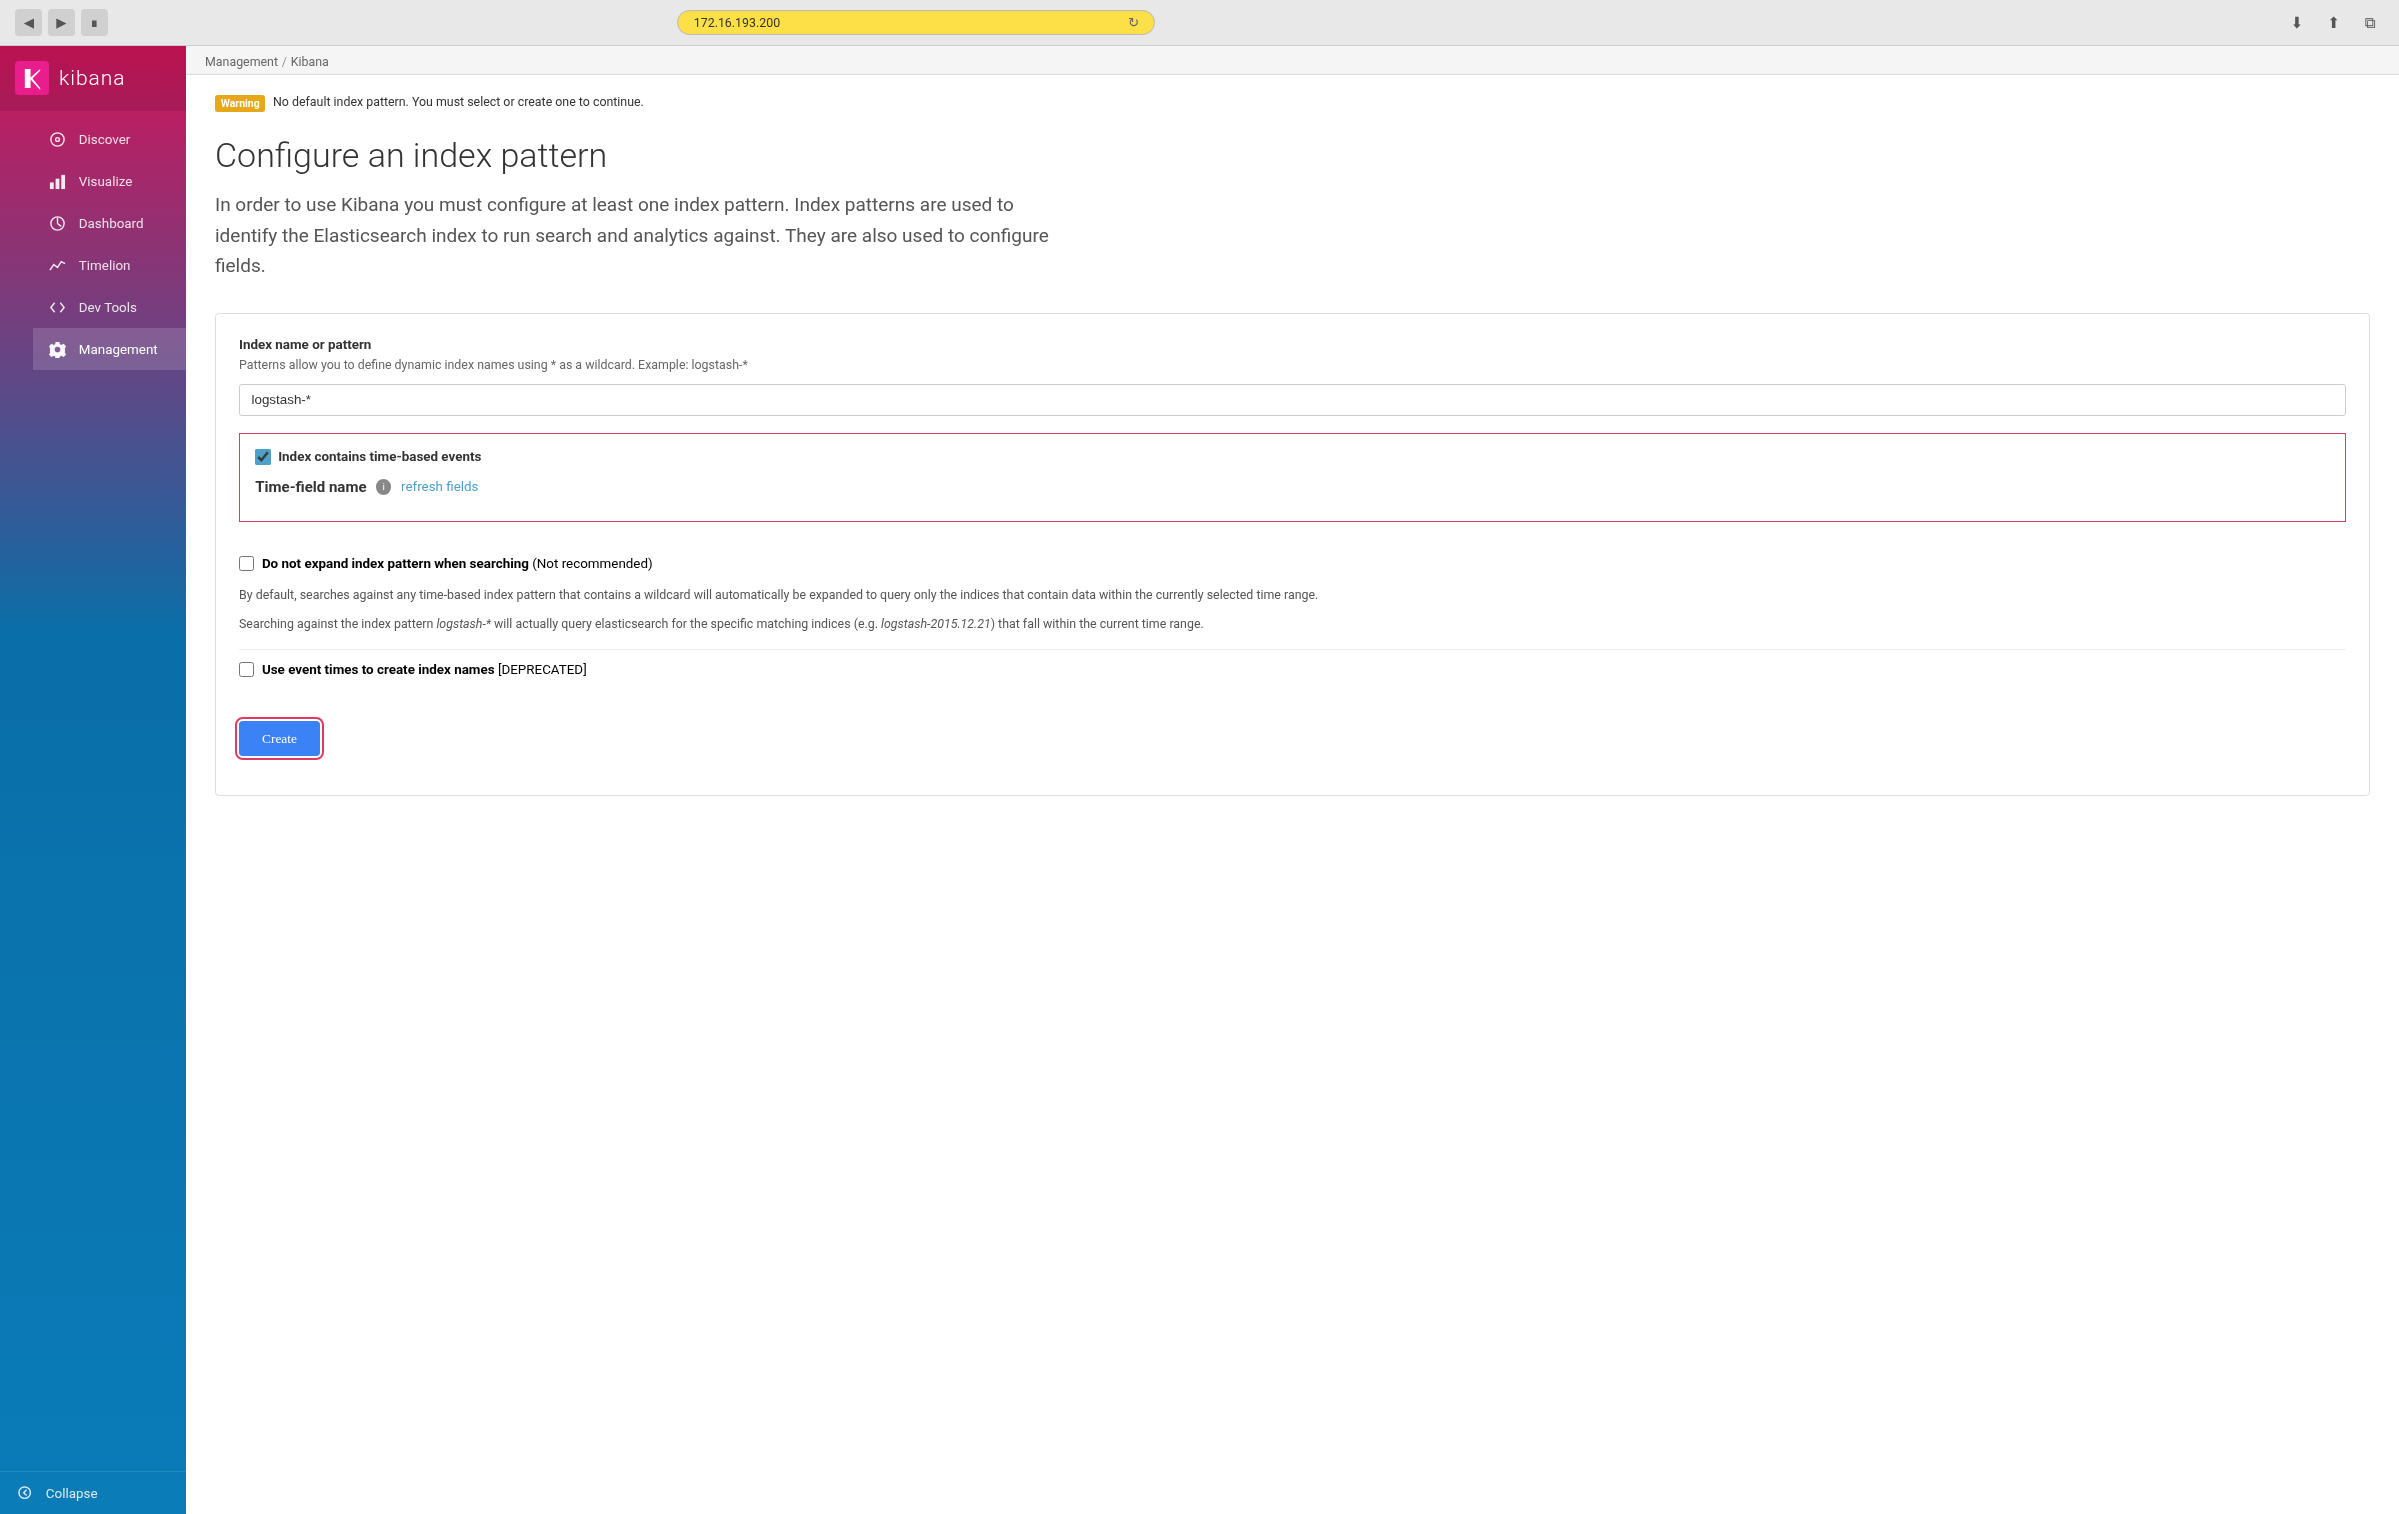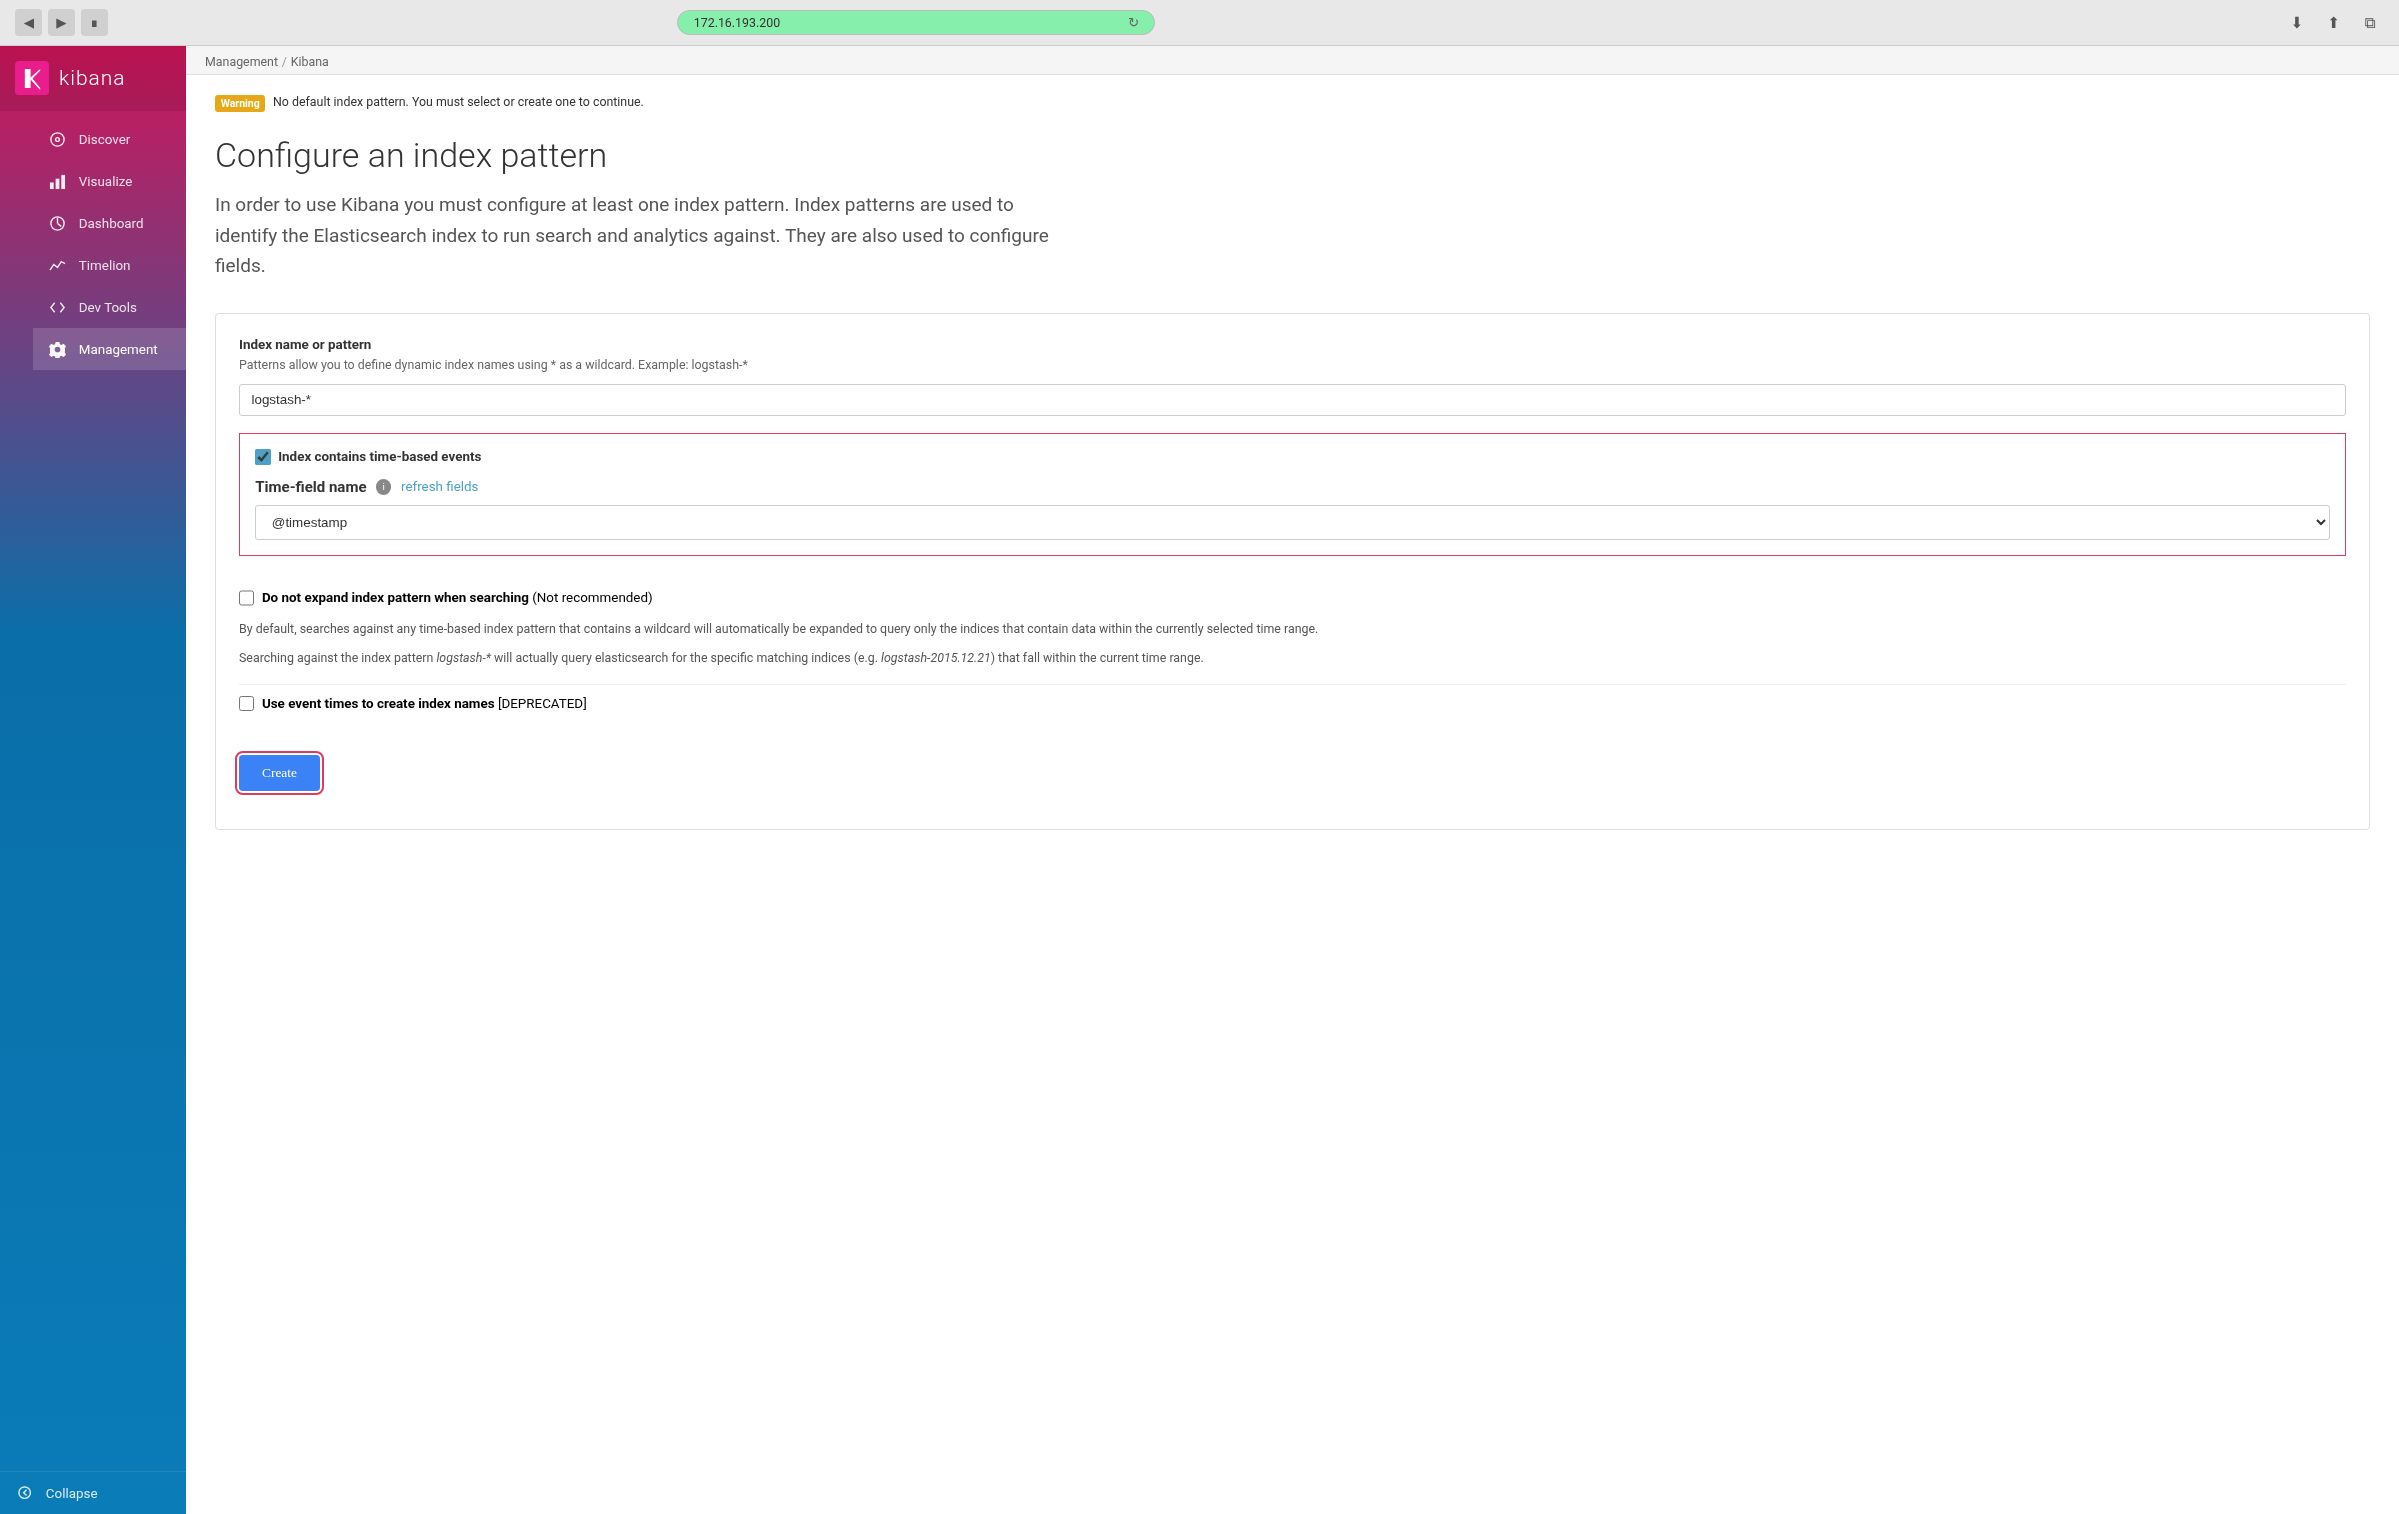--- a/index.html
+++ b/index.html
@@ -30,21 +30,21 @@
       width: 27px; height: 27px;
       background: #d0d0d0;
       border: none; border-radius: 3.8px;
       cursor: pointer;
       display: flex; align-items: center; justify-content: center;
     }
     .address-bar {
       flex: 1;
       max-width: 478px;
       margin: 0 auto;
-      background: #86efac;
+      background: #fde047;
       border: 1px solid #bbb;
       border-radius: 19px;
       padding: 3.8px 15.3px;
       display: flex;
       align-items: center;
       justify-content: space-between;
     }
     .address-text { font-size: 12.4px; color: #333; }
     .reload-btn { background: none; border: none; cursor: pointer; font-size: 13.4px; color: #666; }
     .browser-actions { display: flex; gap: 9.6px; margin-left: auto; }
@@ -409,23 +409,20 @@
         <div class="time-based-section">
           <div class="checkbox-row">
             <input type="checkbox" checked="" id="timeBasedCheckbox" style="">
             <label class="checkbox-label" for="timeBasedCheckbox">Index contains time-based events</label>
           </div>
           <div class="time-field-row">
             <span class="time-field-label">Time-field name</span>
             <span class="info-icon" title="Info">i</span>
             <a class="refresh-link">refresh fields</a>
           </div>
-          <select class="select-input">
-            <option value="@timestamp">@timestamp</option>
-          </select>
         </div>
 
         
         <div class="expand-section" style="margin-top:19px;">
           <div class="checkbox-row">
             <input type="checkbox" id="expandCheckbox" style="">
             <label for="expandCheckbox">
               <strong>Do not expand index pattern when searching</strong>
               <span>(Not recommended)</span>
             </label>

